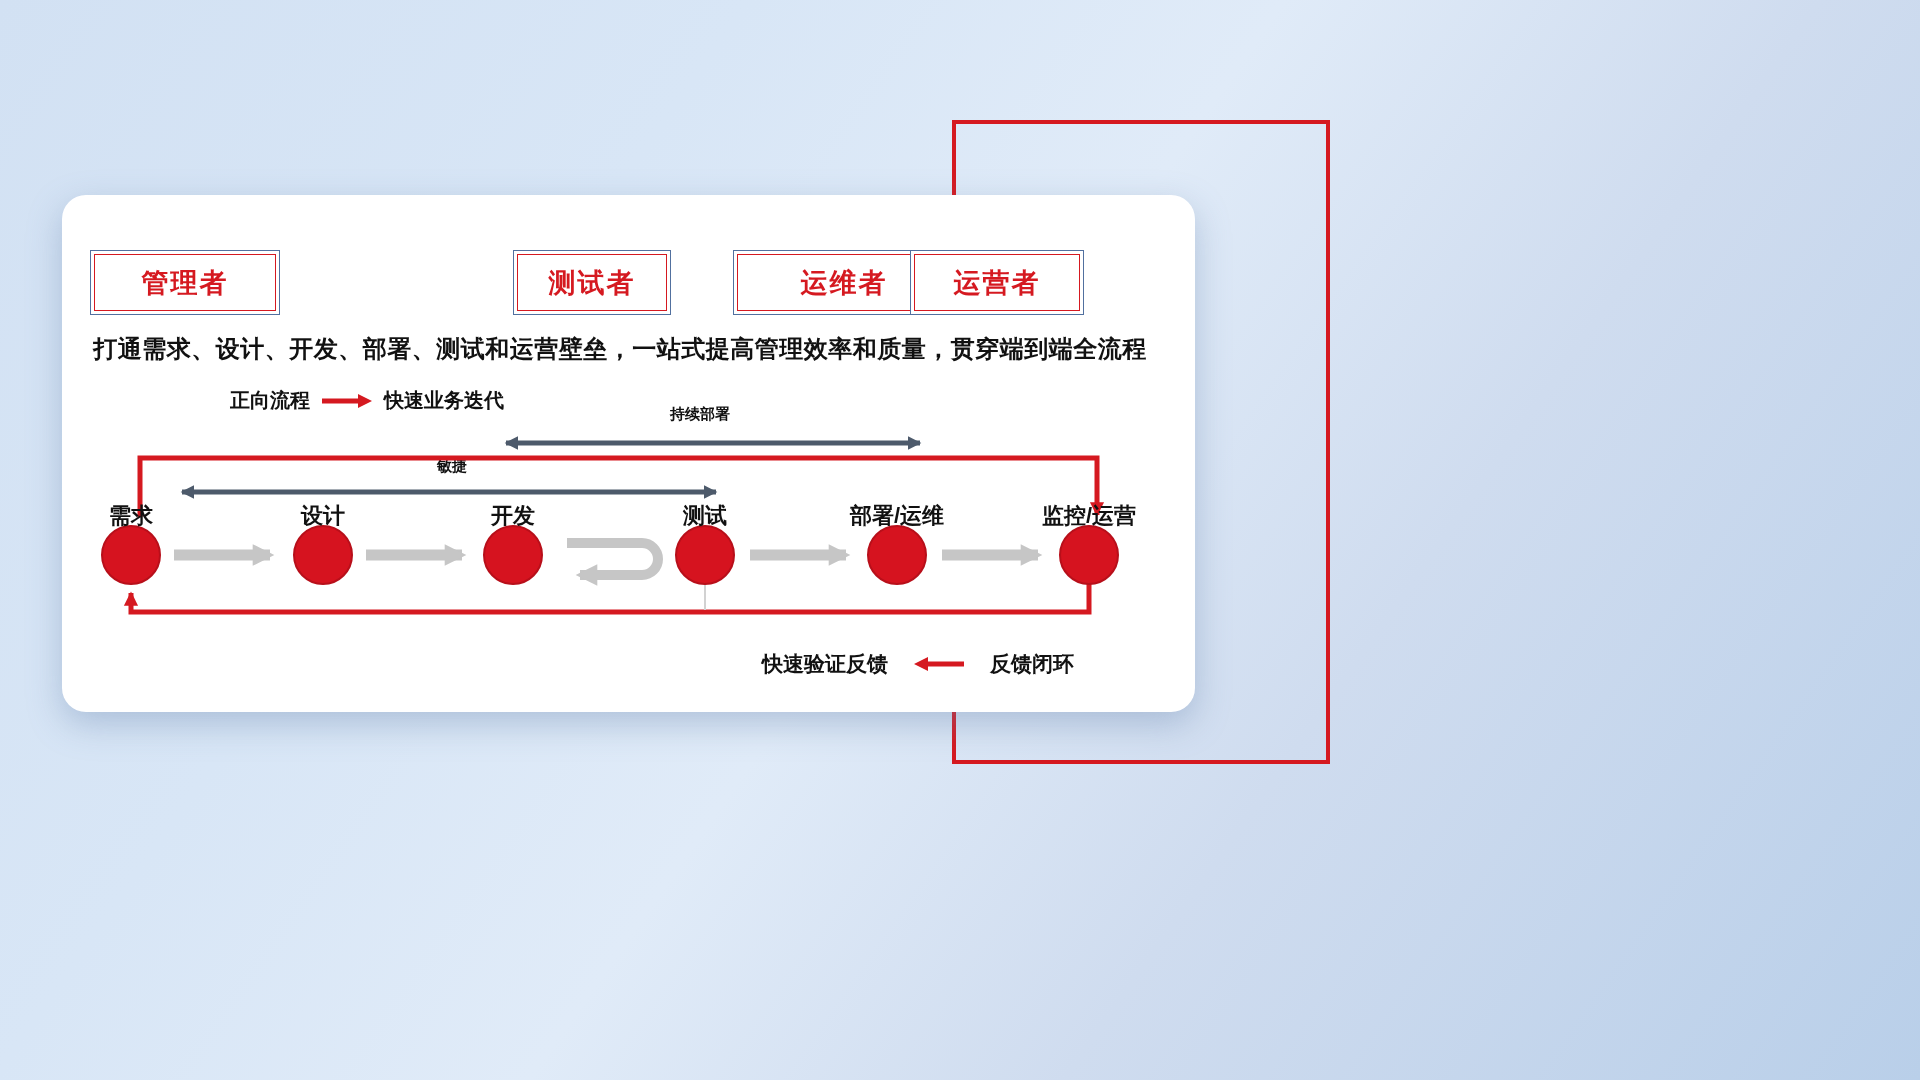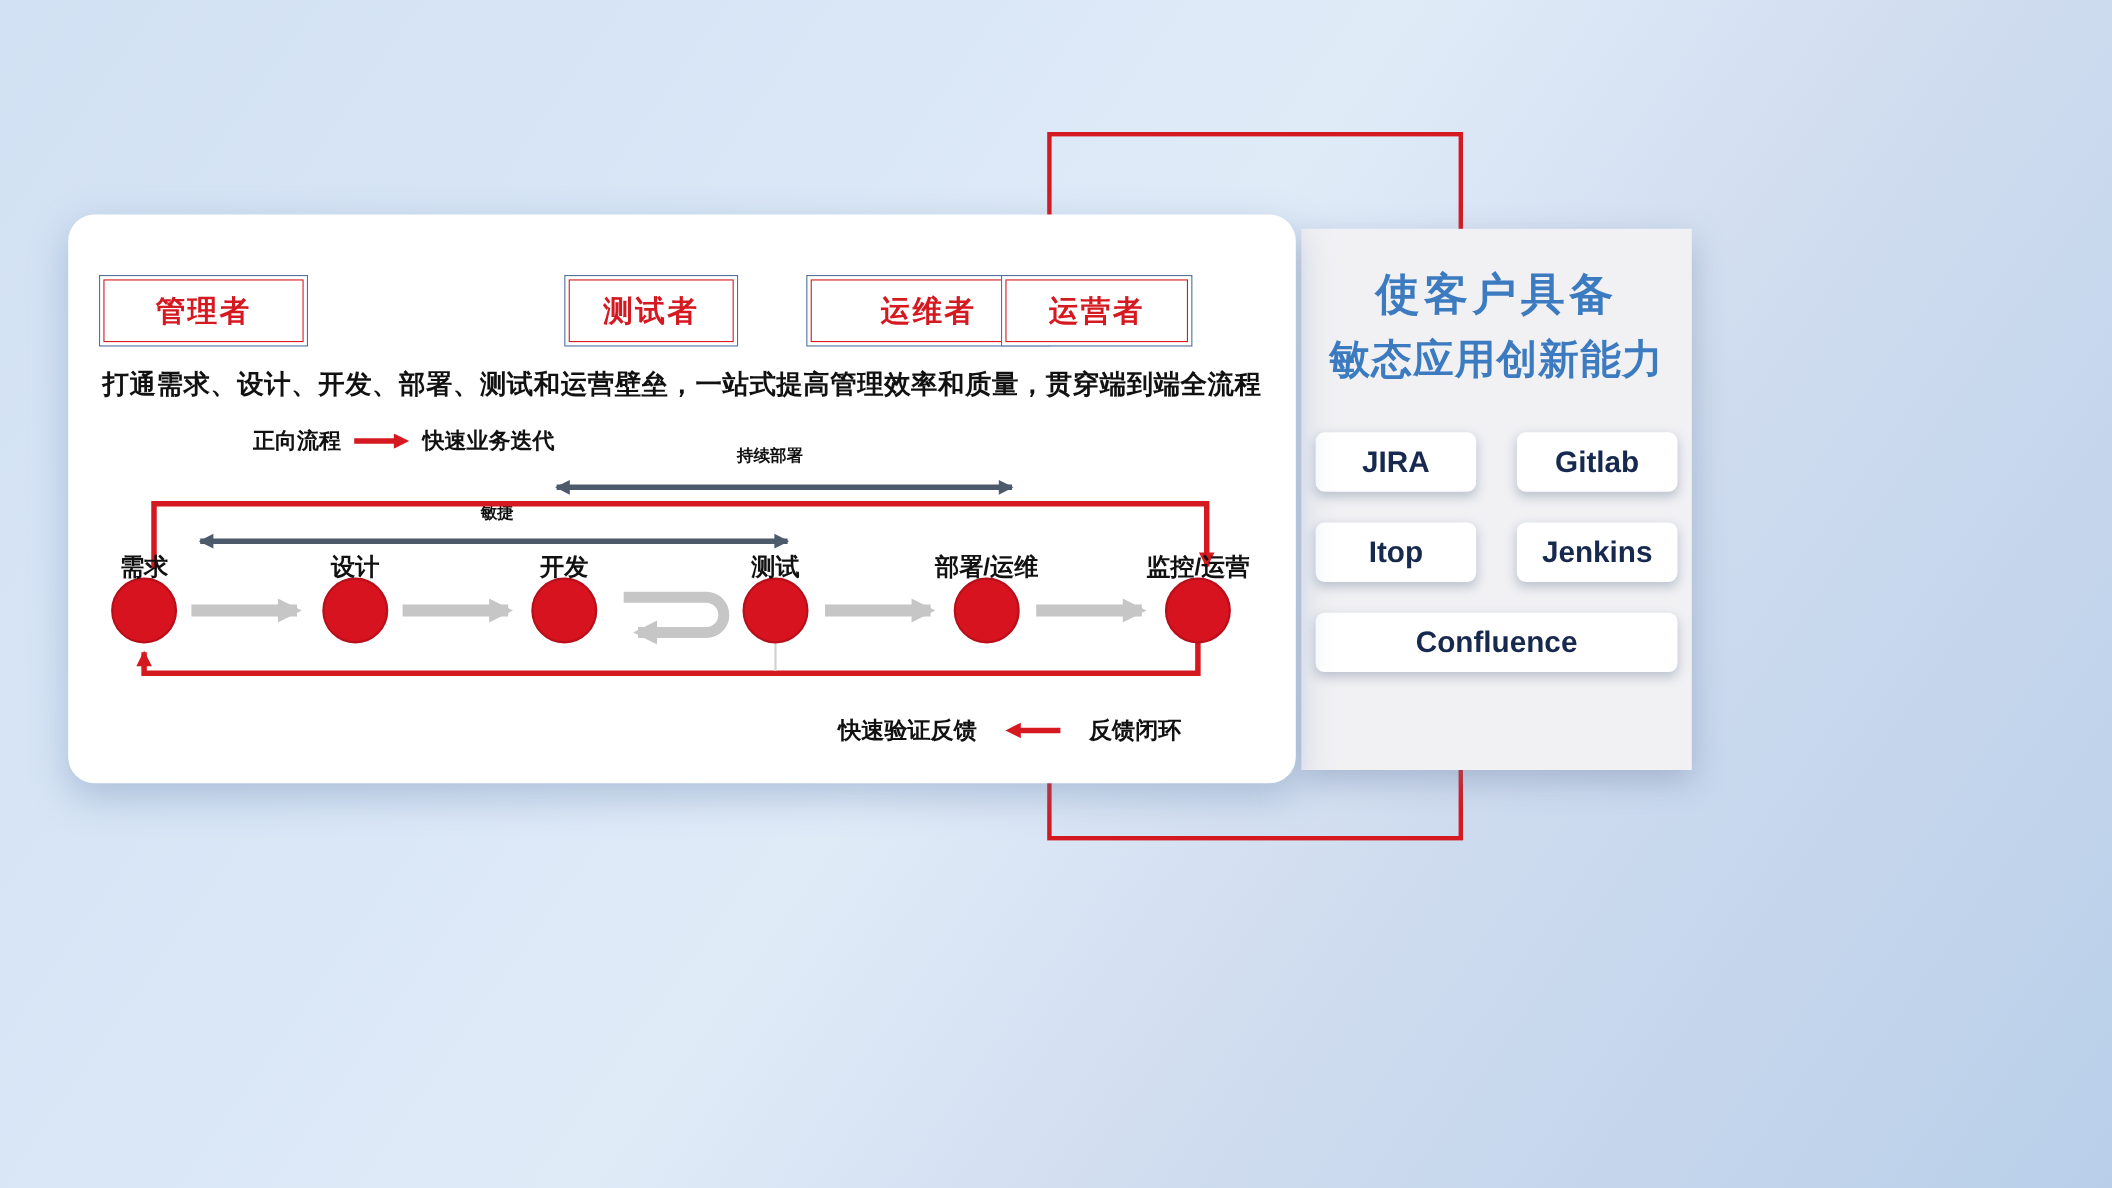--- a/index.html
+++ b/index.html
@@ -36,20 +36,21 @@
   .tool-box.t2{left:196px;top:185px;width:146px;height:54px;}
   .tool-box.t3{left:13px;top:267px;width:146px;height:54px;}
   .tool-box.t4{left:196px;top:267px;width:146px;height:54px;}
   .tool-box.t5{left:13px;top:349px;width:329px;height:54px;}
 
   
   .flow-panel{
     position:absolute;left:62px;top:195px;width:1116px;height:517px;
     background:#ffffff;border-radius:24px;z-index:3;
     box-shadow:0 12px 34px rgba(100,130,170,.38);
+    padding-left:17px;
   }
   .role-box{
     position:absolute;top:55px;height:65px;box-sizing:border-box;
     border:1px solid #51709f;padding:3px;background:#fff;
   }
   .role-box .inner{
     width:100%;height:100%;box-sizing:border-box;border:1px solid #d51920;
     display:flex;align-items:center;justify-content:center;
     color:#d51920;font-size:27px;font-weight:bold;letter-spacing:2px;
   }
@@ -90,31 +91,20 @@
   .node-label.n5{left:765px;}
   .node-label.n6{left:957px;}
 </style>
 </head>
 <body>
 
 <div class="stage">
 
   <div class="red-frame"></div>
 
-  <aside class="tools-panel">
-    <div class="tools-title">
-      <div class="l1">使客户具备</div>
-      <div class="l2">敏态应用创新能力</div>
-    </div>
-    <div class="tool-box t1">JIRA</div>
-    <div class="tool-box t2">Gitlab</div>
-    <div class="tool-box t3">Itop</div>
-    <div class="tool-box t4">Jenkins</div>
-    <div class="tool-box t5">Confluence</div>
-  </aside>
 
   <main class="flow-panel">
 
     <div class="role-box r1">
       <div class="inner">管理者</div>
     </div>
     <div class="role-box r3">
       <div class="inner">测试者</div>
     </div>
     <div class="role-box r4">

